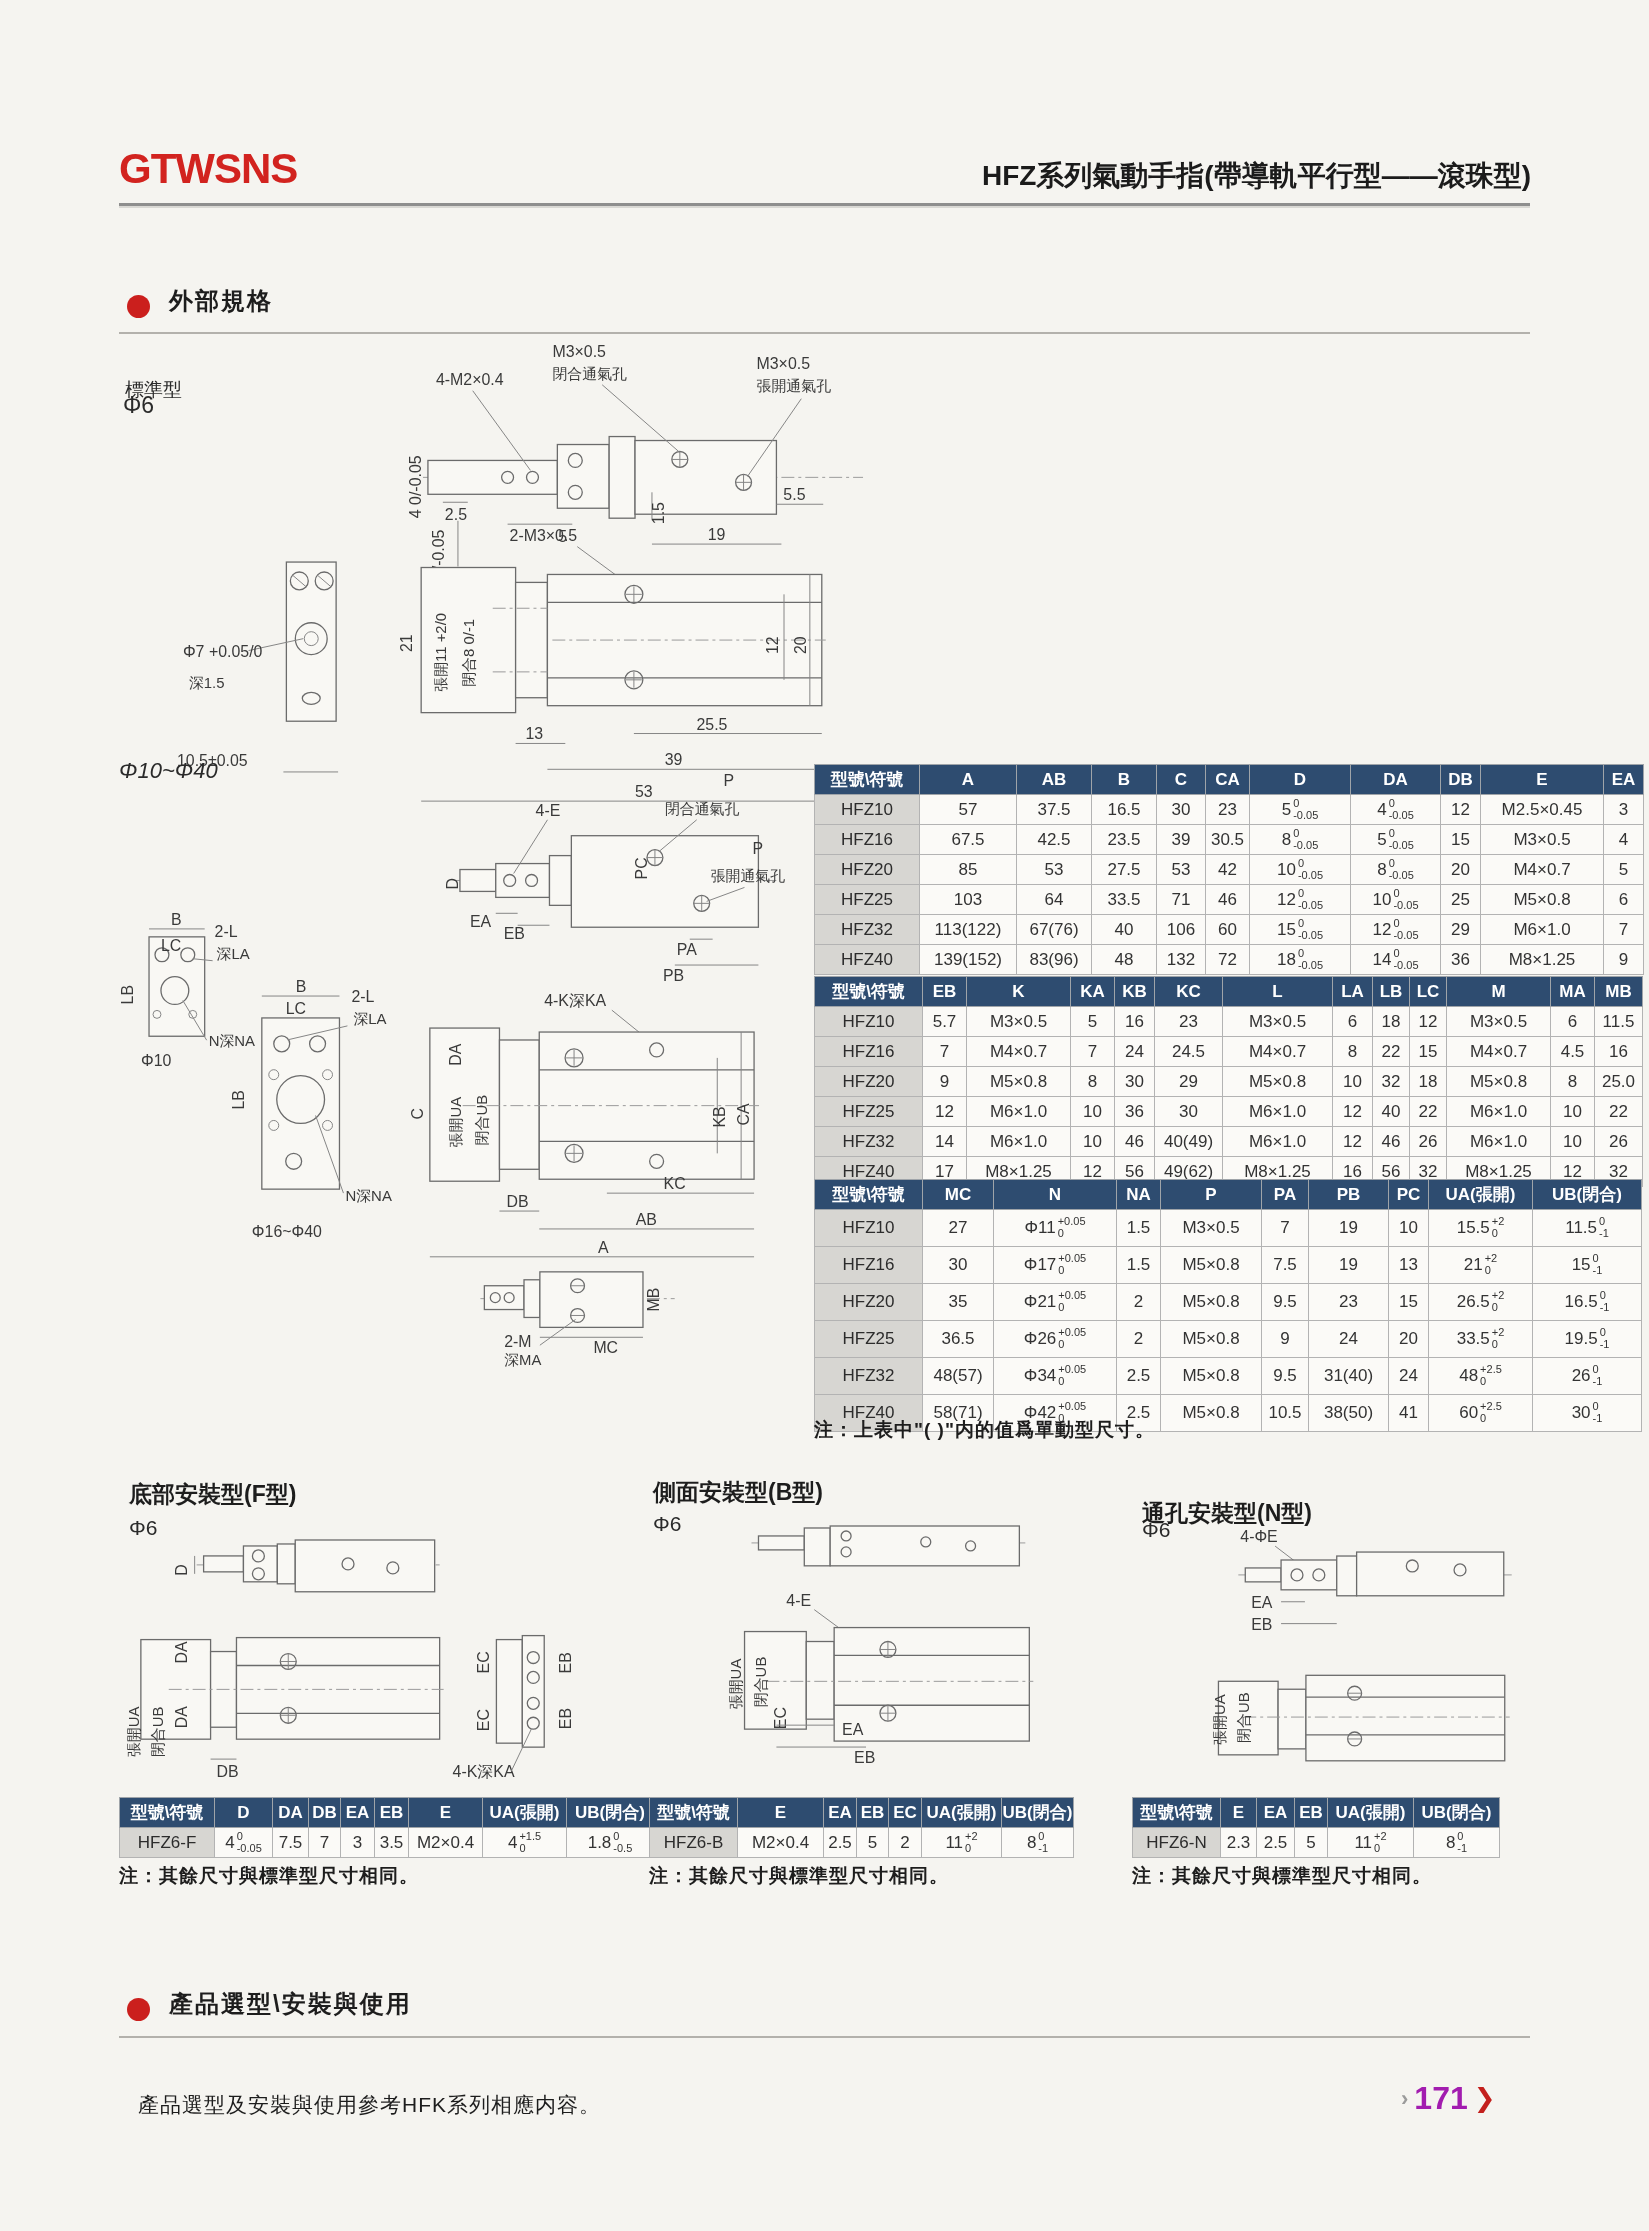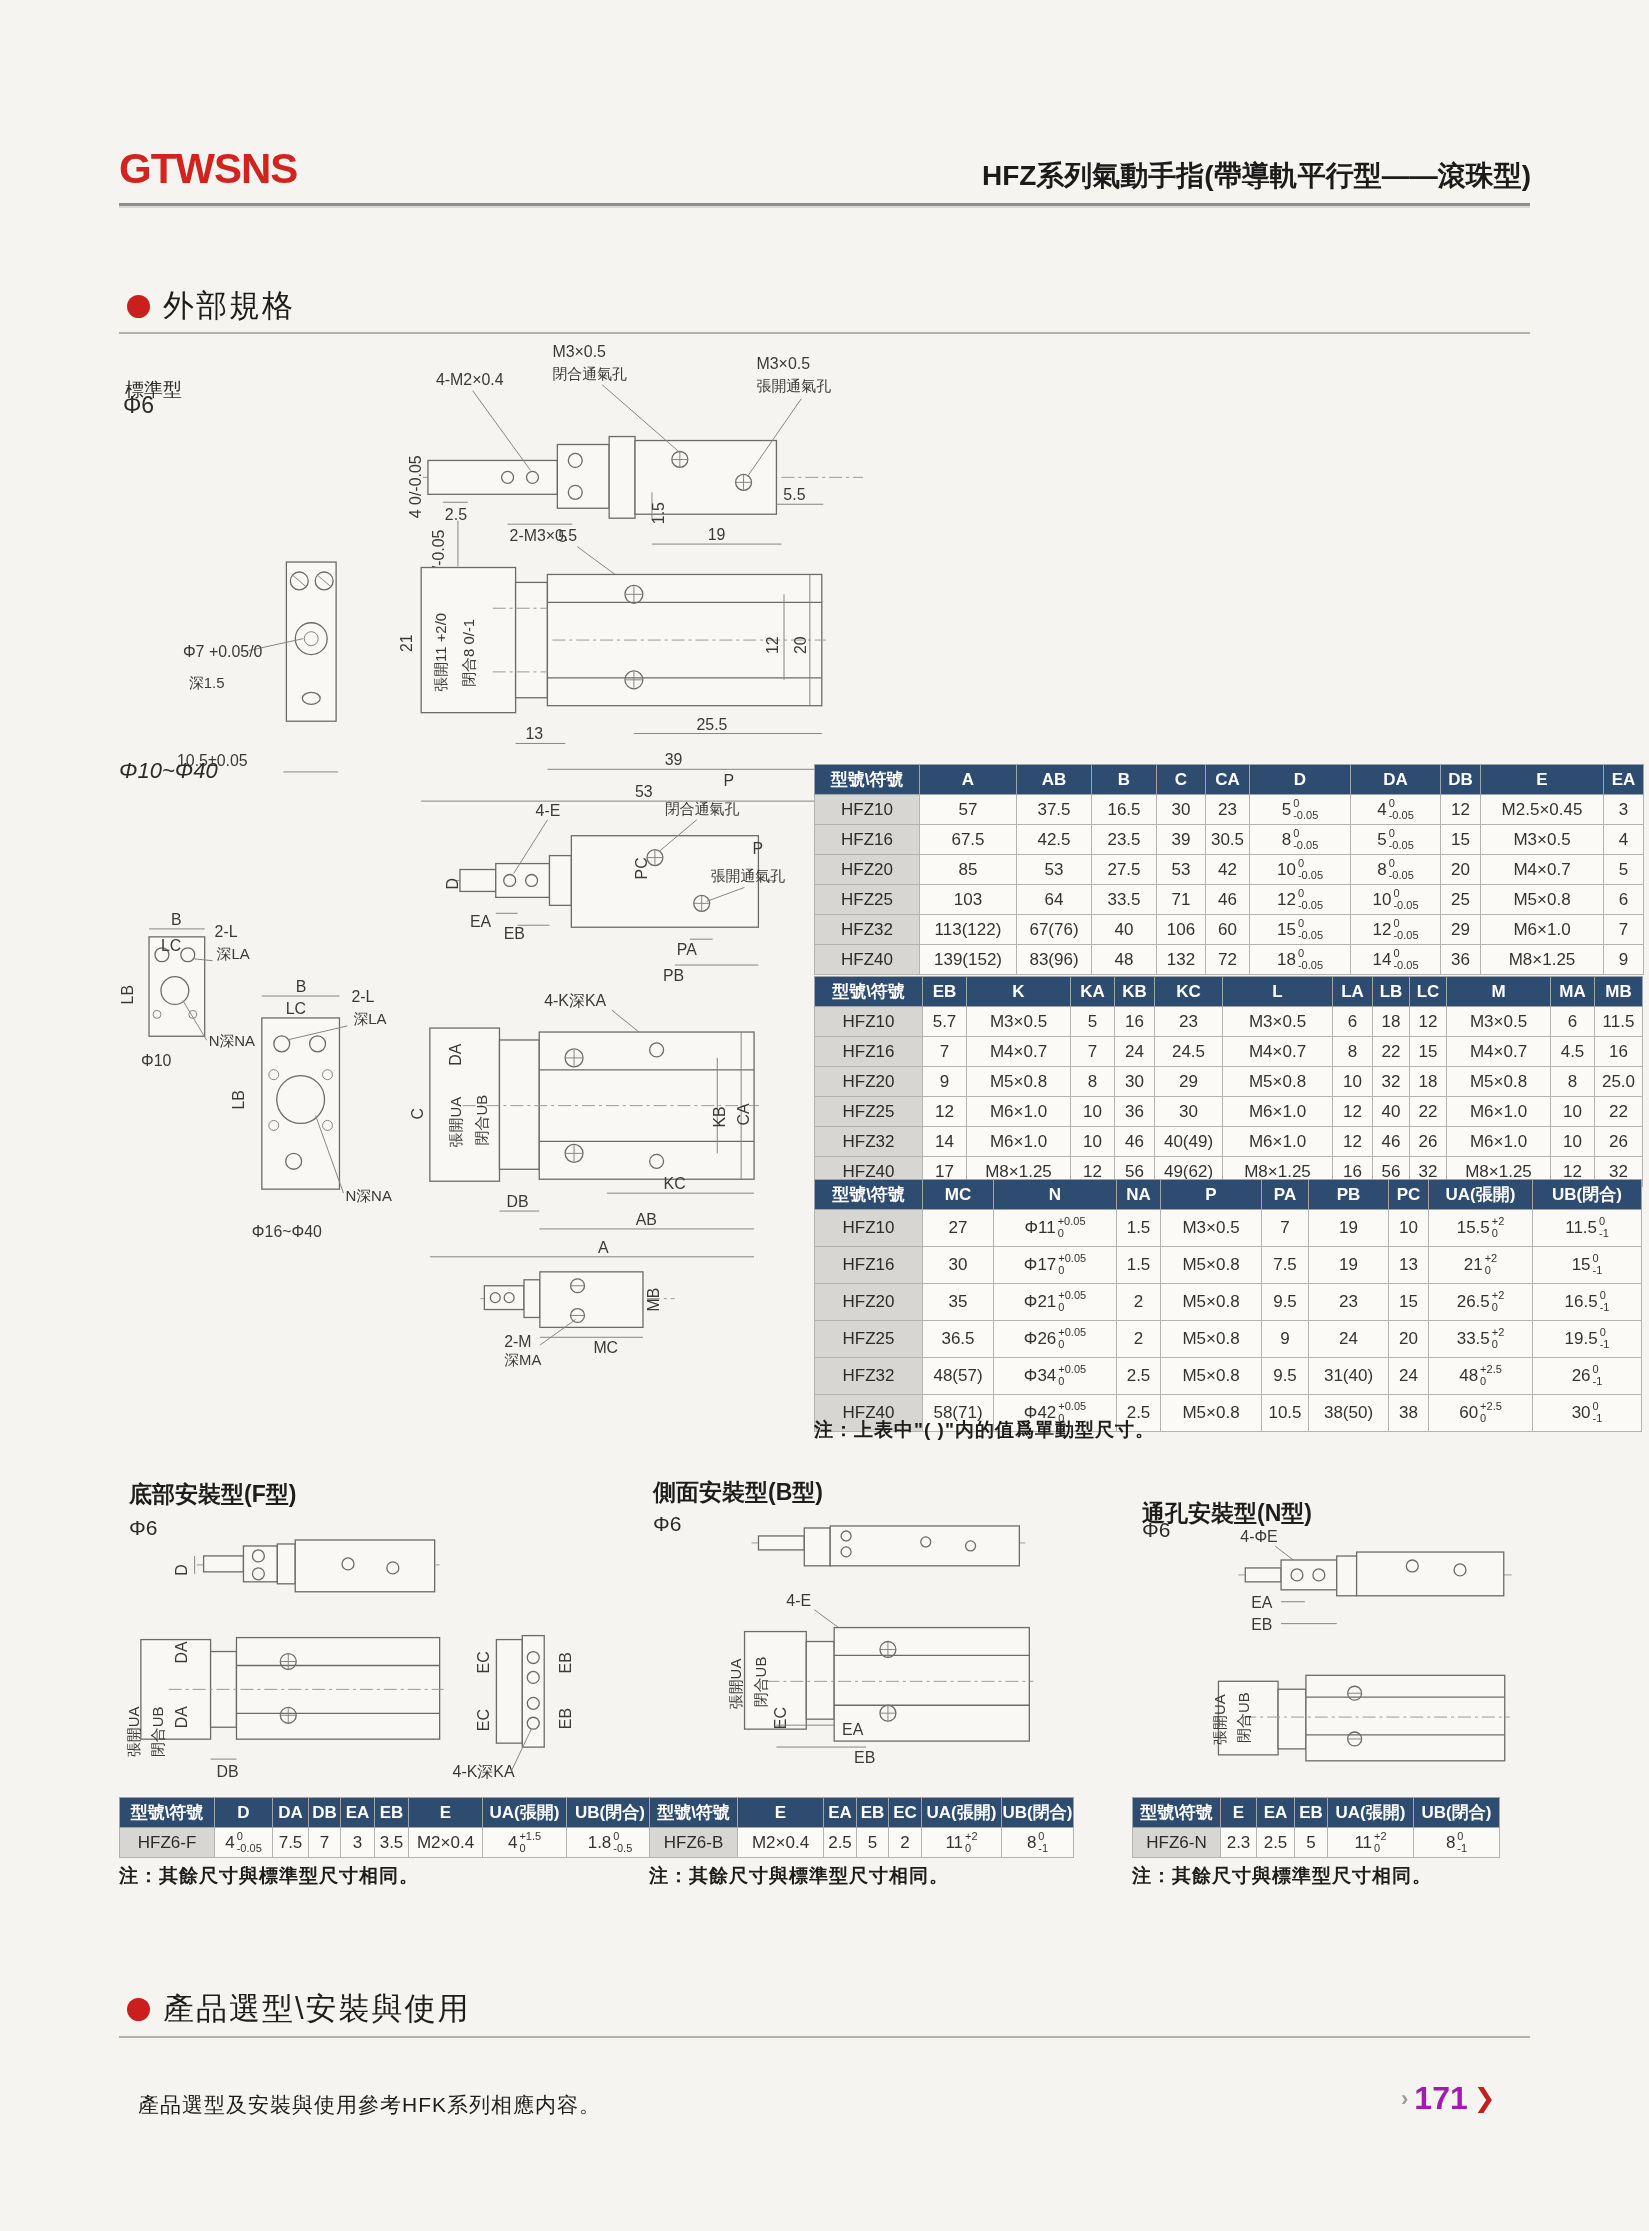--- a/index.html
+++ b/index.html
@@ -4,21 +4,21 @@
 <style>
   html,body{margin:0;padding:0;background:#fff;}
   .page{position:relative;width:1650px;height:2232px;background:#f5f4f0;
         font-family:"Liberation Sans","DejaVu Sans",sans-serif;color:#222;overflow:hidden;}
   .abs{position:absolute;}
   .logo{font-size:42px;font-weight:800;color:#d2231f;letter-spacing:-1px;}
   .doc-title{font-size:28px;font-weight:600;color:#1b1b1b;text-align:right;}
   .rule{background:#8e8e8e;border-bottom:2px solid #d9d8d4;}
   .thinrule{background:#b3b1ac;height:2px;}
   .sec-dot{width:23px;height:23px;border-radius:50%;background:#cb1f1d;}
-  .sec-title{font-size:31px;font-weight:400;color:#1d1d1d;letter-spacing:2px;}
+  .sec-title{font-size:24px;font-weight:700;color:#1d1d1d;letter-spacing:2px;margin-left:6px;}
   .small-label{font-size:19px;color:#2a2a2a;}
   .bore{font-size:23px;color:#2a2a2a;}
   .range{font-size:22px;color:#2a2a2a;}
   .mount-title{font-size:23px;font-weight:600;color:#1d1d1d;}
   .note{font-size:19px;font-weight:600;color:#1d1d1d;letter-spacing:1px;}
   .body-text{font-size:21px;color:#1d1d1d;letter-spacing:1px;}
   
   .tbl table{width:100%;border-collapse:collapse;table-layout:fixed;}
   .tbl th{background:#2e4c70;color:#fff;font-size:17px;font-weight:700;
           border:1px solid #9fa4a9;height:27px;padding:1px 0;white-space:nowrap;overflow:hidden;}
@@ -693,21 +693,21 @@
             <td>HFZ40</td>
             <td>58(71)</td>
             <td><span class="tv">Φ42</span><span class="tol">
                 <b>+0.05</b>
                 <i>0</i>
               </span></td>
             <td>2.5</td>
             <td>M5×0.8</td>
             <td>10.5</td>
             <td>38(50)</td>
-            <td>38</td>
+            <td>41</td>
             <td><span class="tv">60</span><span class="tol">
                 <b>+2.5</b>
                 <i>0</i>
               </span></td>
             <td><span class="tv">30</span><span class="tol">
                 <b>0</b>
                 <i>-1</i>
               </span></td>
           </tr>
         </tbody>

